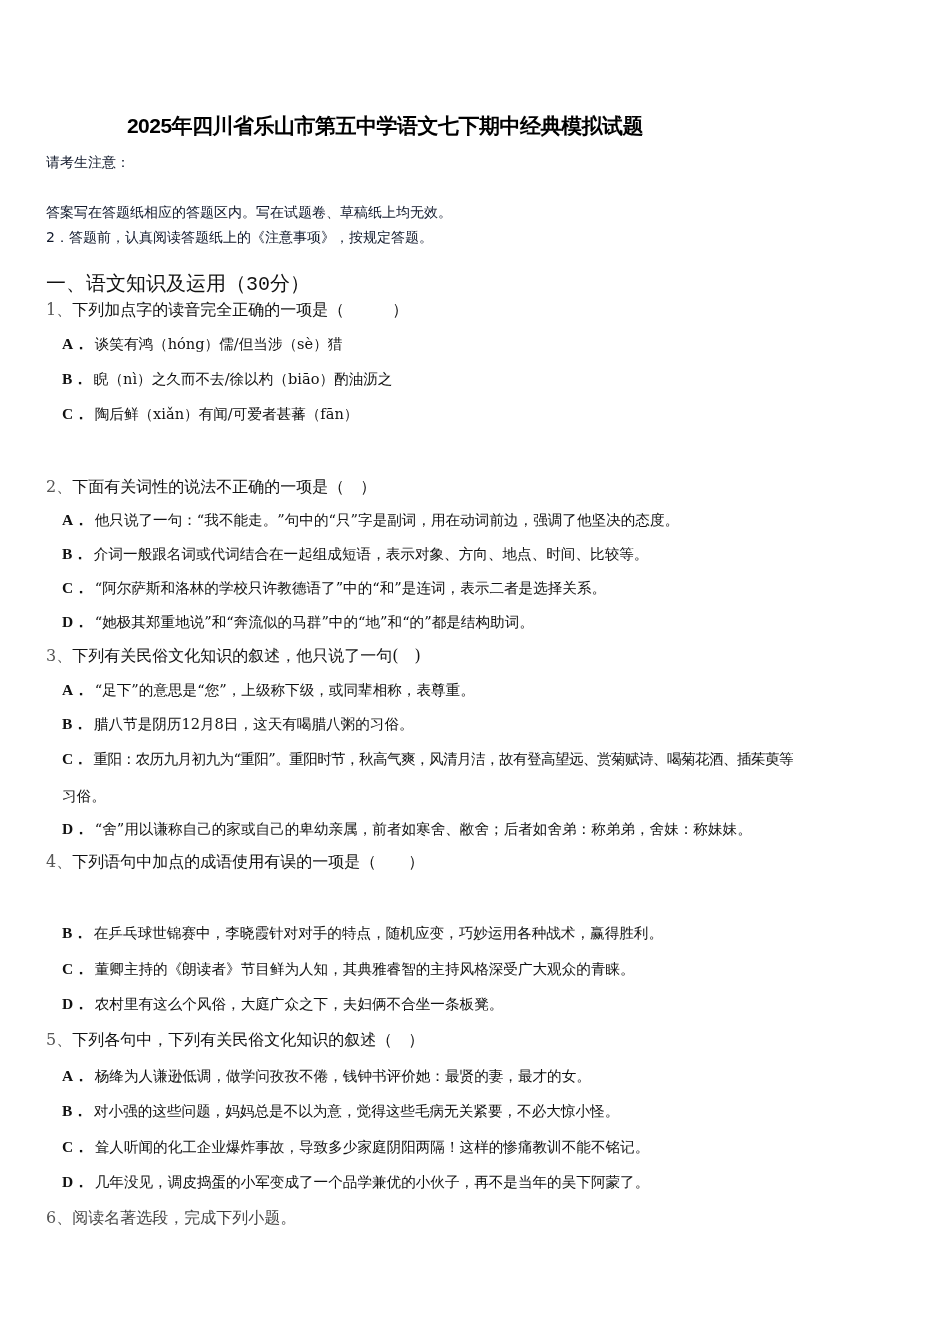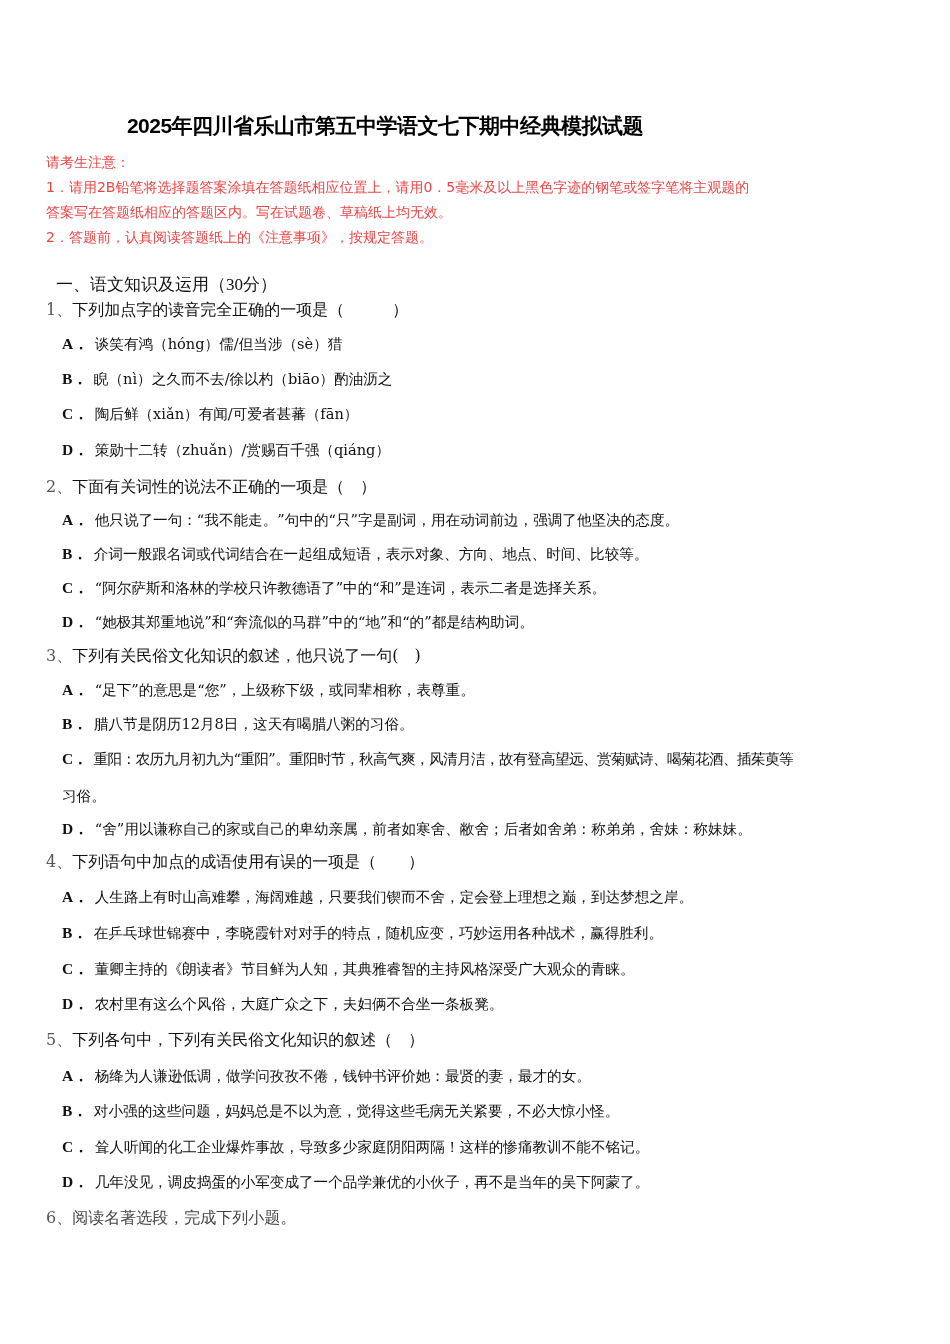--- a/index.html
+++ b/index.html
@@ -3,56 +3,52 @@
 <meta charset="utf-8">
 <style>
   html, body { margin: 0; padding: 0; background: #ffffff; }
   body { width: 950px; height: 1344px; position: relative; overflow: hidden;
          font-family: "DejaVu Serif", "Liberation Serif", serif; color: #111; }
   .page { position: absolute; left: 0; top: 0; width: 950px; height: 1344px; }
   .title { position: absolute; left: 0; width: 770px; top: 112px; text-align: center;
            font-family: "Liberation Sans", "DejaVu Sans", sans-serif; font-weight: bold;
            font-size: 21px; letter-spacing: -0.5px; color: #000; }
   .line { position: absolute; left: 46px; white-space: nowrap; font-size: 14.6px; line-height: 20px; }
-  .notice { font-family: "DejaVu Sans", sans-serif; font-size: 14px; color: #ef4444; }
-  .section { font-family: Liberation Serif, serif; font-size: 17px; color: #111; margin-left: 10px; }
+  .notice { font-family: "DejaVu Sans", sans-serif; font-size: 14px; color: #0f172a; }
+  .section { font-family: Liberation Mono, monospace; font-size: 20px; color: #111; }
   .stem { font-family: "DejaVu Serif", serif; font-size: 16px; color: #111; }
   .stem .qnum { color: #555; }
   .opt { font-family: "DejaVu Serif", serif; font-size: 14.6px; color: #111; margin-left: 16px; }
   .opt .letter { font-weight: bold; font-family: "Liberation Serif", serif; font-size: 15.5px; margin-right: 6px; }
   .gray { color: #444; }
 </style>
 </head>
 <body>
 
 <div class="page">
 
   <div class="title">2025年四川省乐山市第五中学语文七下期中经典模拟试题</div>
 
   <div class="line notice" style="top:152px">请考生注意：</div>
-  <div class="line notice" style="top:177px">1．请用2B铅笔将选择题答案涂填在答题纸相应位置上，请用0．5毫米及以上黑色字迹的钢笔或签字笔将主观题的</div>
   <div class="line notice" style="top:202px">答案写在答题纸相应的答题区内。写在试题卷、草稿纸上均无效。</div>
   <div class="line notice" style="top:227px">2．答题前，认真阅读答题纸上的《注意事项》，按规定答题。</div>
 
   <div class="line section" style="top:275px">一、语文知识及运用（30分）</div>
 
   <div class="line stem" style="top:300px">
     <span class="qnum">1、</span><span>下列加点字的读音完全正确的一项是（　　　）</span>
   </div>
   <div class="line opt" style="top:334px">
     <span class="letter">A．</span><span>谈笑有鸿（hóng）儒/但当涉（sè）猎</span>
   </div>
   <div class="line opt" style="top:404px">
     <span class="letter">C．</span><span>陶后鲜（xiǎn）有闻/可爱者甚蕃（fān）</span>
   </div>
   <div class="line opt" style="top:369px">
     <span class="letter">B．</span><span>睨（nì）之久而不去/徐以杓（biāo）酌油沥之</span>
-  </div>
-  <div class="line opt" style="top:440px">
-    <span class="letter">D．</span><span>策勋十二转（zhuǎn）/赏赐百千强（qiáng）</span>
   </div>
 
   <div class="line stem" style="top:477px">
     <span class="qnum">2、</span><span>下面有关词性的说法不正确的一项是（　）</span>
   </div>
   <div class="line opt" style="top:510px">
     <span class="letter">A．</span><span>他只说了一句：“我不能走。”句中的“只”字是副词，用在动词前边，强调了他坚决的态度。</span>
   </div>
   <div class="line opt" style="top:544px">
     <span class="letter">B．</span><span>介词一般跟名词或代词结合在一起组成短语，表示对象、方向、地点、时间、比较等。</span>
@@ -77,23 +73,20 @@
     <span class="letter">C．</span><span>重阳：农历九月初九为“重阳”。重阳时节，秋高气爽，风清月洁，故有登高望远、赏菊赋诗、喝菊花酒、插茱萸等</span>
   </div>
   <div class="line opt" style="top:786px">习俗。</div>
   <div class="line opt" style="top:819px">
     <span class="letter">D．</span><span>“舍”用以谦称自己的家或自己的卑幼亲属，前者如寒舍、敝舍；后者如舍弟：称弟弟，舍妹：称妹妹。</span>
   </div>
 
   <div class="line stem" style="top:852px">
     <span class="qnum">4、</span><span>下列语句中加点的成语使用有误的一项是（　　）</span>
   </div>
-  <div class="line opt" style="top:887px">
-    <span class="letter">A．</span><span>人生路上有时山高难攀，海阔难越，只要我们锲而不舍，定会登上理想之巅，到达梦想之岸。</span>
-  </div>
   <div class="line opt" style="top:923px">
     <span class="letter">B．</span><span>在乒乓球世锦赛中，李晓霞针对对手的特点，随机应变，巧妙运用各种战术，赢得胜利。</span>
   </div>
   <div class="line opt" style="top:994px">
     <span class="letter">D．</span><span>农村里有这么个风俗，大庭广众之下，夫妇俩不合坐一条板凳。</span>
   </div>
   <div class="line opt" style="top:959px">
     <span class="letter">C．</span><span>董卿主持的《朗读者》节目鲜为人知，其典雅睿智的主持风格深受广大观众的青睐。</span>
   </div>
 

